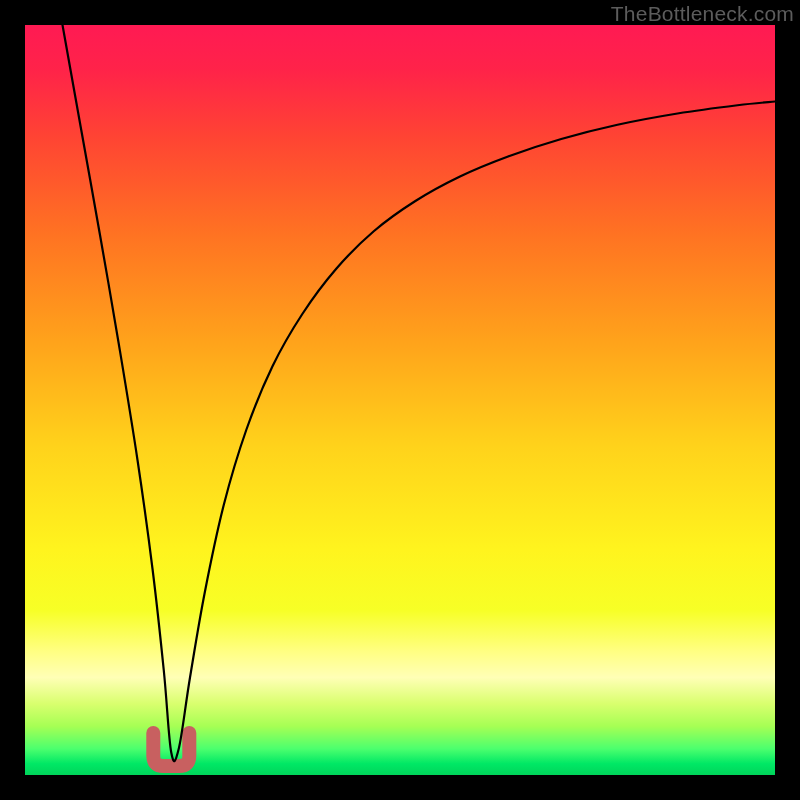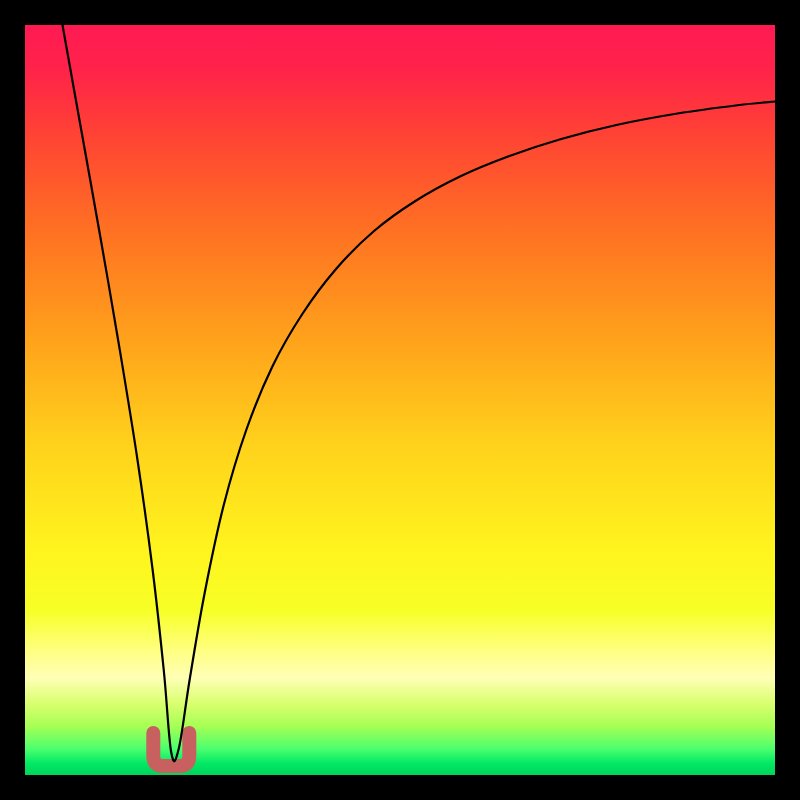--- a/index.html
+++ b/index.html
@@ -61,13 +61,14 @@
             <stop offset="98.50%" stop-color="#00e865"></stop>
             <stop offset="100.00%" stop-color="#00d45a"></stop>
           </linearGradient>
       </defs>
       <rect x="0" y="0" width="750" height="750" fill="url(#bg-grad)"></rect>
       <path id="marker-path" fill="none" stroke-linecap="round" stroke-linejoin="round" d="M 128.3 708.0 L 128.3 731.0 Q 128.3 741.0 138.3 741.0 L 154.3 741.0 Q 164.3 741.0 164.3 731.0 L 164.3 708.0" stroke="#c86060" stroke-width="14"></path>
       <path id="curve-path" fill="none" stroke-linecap="round" stroke-linejoin="round" d="M 37.50 0.00 C 40.88 18.90, 49.50 67.20, 56.25 105.00 C 63.00 142.80, 68.25 171.53, 75.00 210.00 C 81.75 248.48, 87.00 278.25, 93.75 318.75 C 100.50 359.25, 106.42 394.50, 112.50 435.00 C 118.58 475.50, 122.78 505.95, 127.50 543.75 C 132.23 581.55, 135.38 611.92, 138.75 645.00 C 142.13 678.08, 143.55 713.33, 146.25 727.50 C 148.95 741.67, 150.38 737.25, 153.75 723.75 C 157.13 710.25, 160.28 680.85, 165.00 652.50 C 169.72 624.15, 173.93 597.30, 180.00 566.25 C 186.07 535.20, 191.32 509.02, 198.75 480.00 C 206.18 450.98, 212.47 429.98, 221.25 405.00 C 230.03 380.02, 237.38 362.17, 247.50 341.25 C 257.63 320.32, 266.02 306.30, 277.50 288.75 C 288.98 271.20, 298.43 258.60, 311.25 243.75 C 324.07 228.90, 334.57 218.40, 348.75 206.25 C 362.93 194.10, 374.48 186.11, 390.00 176.25 C 405.52 166.39, 418.12 159.60, 435.00 151.50 C 451.87 143.40, 465.52 138.00, 483.75 131.25 C 501.98 124.50, 516.67 119.67, 536.25 114.00 C 555.83 108.33, 571.58 104.34, 592.50 99.75 C 613.42 95.16, 630.90 92.01, 652.50 88.50 C 674.10 84.99, 694.95 82.41, 712.50 80.25 C 730.05 78.09, 743.25 77.17, 750.00 76.50" stroke="#000000" stroke-width="2.2"></path>
     </svg>
   </div>
 
+  <div class="watermark">TheBottleneck.com</div>
 </div>
 
 </body></html>

